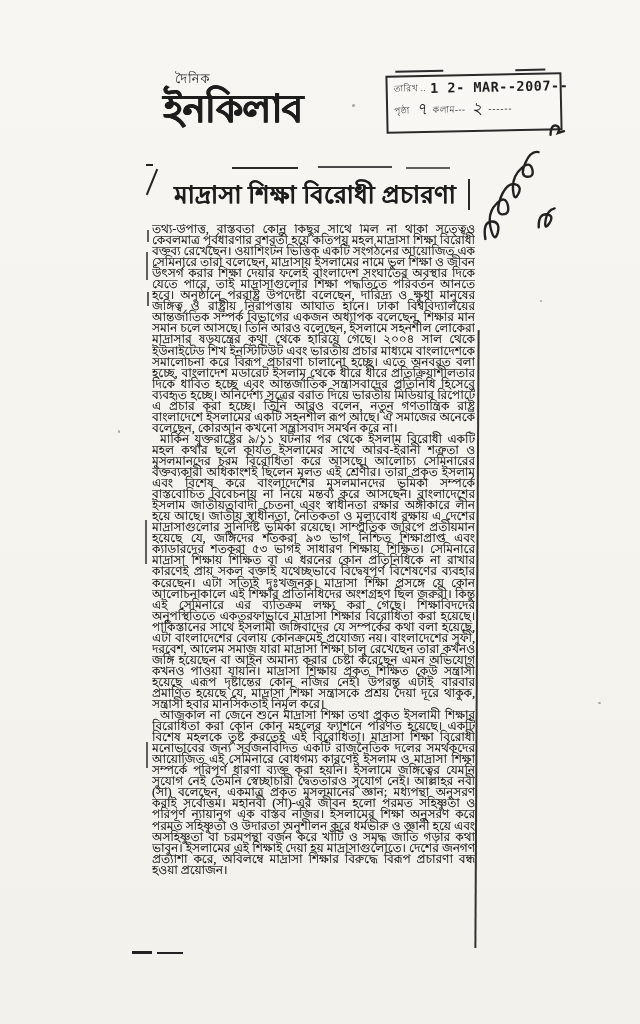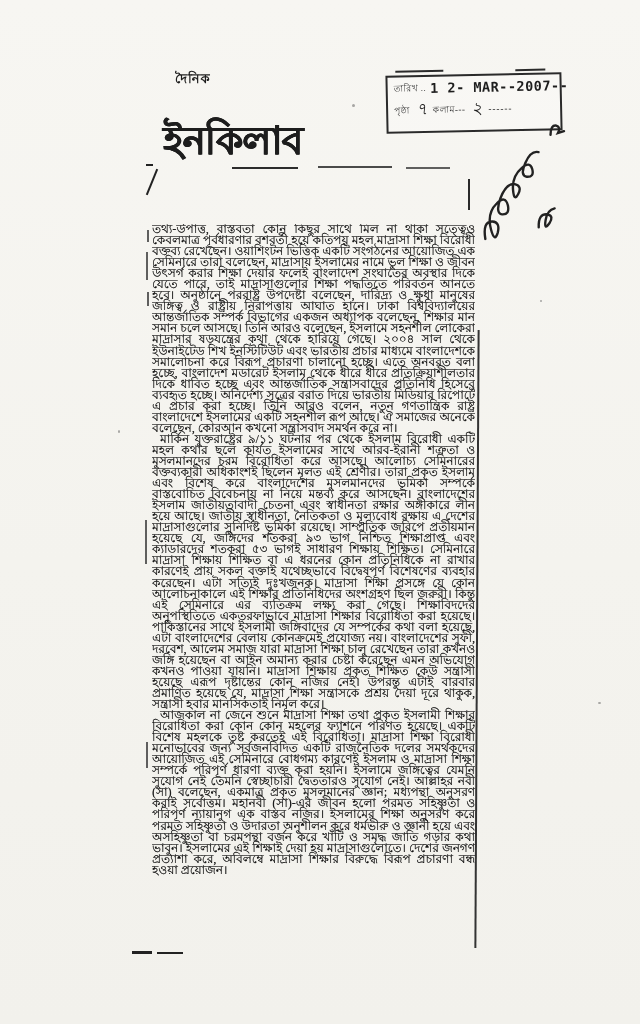--- a/index.html
+++ b/index.html
@@ -5,23 +5,23 @@
   html,body{margin:0;padding:0;}
   body{width:640px;height:1024px;overflow:hidden;background:#e9e8e3;}
   .page{
     position:relative;width:640px;height:1024px;
     background:linear-gradient(180deg,#f7f6f2 0%,#f4f3ee 55%,#f2f1ec 100%);
     font-family:"Liberation Serif","DejaVu Serif",serif;
     color:#1d1d1d;
   }
   
   .masthead{position:absolute;left:163px;top:72px;}
-  .masthead-pre{font-size:13px;font-weight:700;letter-spacing:1px;margin-left:12px;line-height:14px;}
+  .masthead-pre{font-size:13px;font-weight:400;letter-spacing:1px;margin-left:12px;line-height:14px;}
   .masthead-title{font-size:39px;font-weight:700;line-height:46px;letter-spacing:-1px;
-    text-shadow:0.7px 0 0 currentColor, 0 0.4px 0 currentColor;margin-top:32px;}
+    text-shadow:0.7px 0 0 currentColor, 0 0.4px 0 currentColor;}
   
   .stamp{
     position:absolute;left:386px;top:74px;width:176px;height:58px;
     border:2px solid #2a2a2a;transform:rotate(-1.2deg);
     padding:3px 5px 2px 6px;box-sizing:border-box;background:rgba(255,255,255,0.25);
   }
   .stamp:before{content:"";position:absolute;left:8px;top:-7px;width:48px;border-top:2px solid #2a2a2a;}
   .stamp:after{content:"";position:absolute;right:14px;top:-6px;width:30px;border-top:2px solid #2a2a2a;}
   .stamp-row{display:flex;align-items:center;white-space:nowrap;}
   .stamp .lbl{font-size:9px;color:#3a3a3a;letter-spacing:0.5px;}
@@ -86,20 +86,23 @@
     </g>
   </svg>
 
   <div class="dash-top" style="left:232px;top:167px;width:66px;"></div>
   <div class="dash-top" style="left:318px;top:166px;width:74px;opacity:.85;"></div>
   <div class="dash-top" style="left:406px;top:167px;width:44px;opacity:.75;"></div>
   <div class="slash-tick"></div>
   <div class="slash"></div>
   <div class="bracket"></div>
 
+  <div class="headline-row">
+    <span class="headline">মাদ্রাসা শিক্ষা বিরোধী প্রচারণা</span>
+  </div>
 
   <div class="article-body">
     <p>তথ্য-উপাত্ত, বাস্তবতা কোন কিছুর সাথে মিল না থাকা সত্ত্বেও কেবলমাত্র পূর্বধারণার বশবর্তী হয়ে কতিপয় মহল মাদ্রাসা শিক্ষা বিরোধী বক্তব্য রেখেছেন। ওয়াশিংটন ভিত্তিক একটি সংগঠনের আয়োজিত এক সেমিনারে তারা বলেছেন, মাদ্রাসায় ইসলামের নামে ভুল শিক্ষা ও জীবন উৎসর্গ করার শিক্ষা দেয়ার ফলেই বাংলাদেশ সংঘাতের অবস্থার দিকে যেতে পারে, তাই মাদ্রাসাগুলোর শিক্ষা পদ্ধতিতে পরিবর্তন আনতে হবে। অনুষ্ঠানে পররাষ্ট্র উপদেষ্টা বলেছেন, দারিদ্র্য ও ক্ষুধা মানুষের জঙ্গিত্ব ও রাষ্ট্রীয় নিরাপত্তায় আঘাত হানে। ঢাকা বিশ্ববিদ্যালয়ের আন্তর্জাতিক সম্পর্ক বিভাগের একজন অধ্যাপক বলেছেন, শিক্ষার মান সমান চলে আসছে। তিনি আরও বলেছেন, ইসলামে সহনশীল লোকেরা মাদ্রাসার ষড়যন্ত্রের কথা থেকে হারিয়ে গেছে। ২০০৪ সাল থেকে ইউনাইটেড শিখ ইনস্টিটিউট এবং ভারতীয় প্রচার মাধ্যমে বাংলাদেশকে সমালোচনা করে বিরূপ প্রচারণা চালানো হচ্ছে। এতে অনবরত বলা হচ্ছে, বাংলাদেশ মডারেট ইসলাম থেকে ধীরে ধীরে প্রতিক্রিয়াশীলতার দিকে ধাবিত হচ্ছে এবং আন্তর্জাতিক সন্ত্রাসবাদের প্রতিনিধি হিসেবে ব্যবহৃত হচ্ছে। অনির্দেশ্য সূত্রের বরাত দিয়ে ভারতীয় মিডিয়ার রিপোর্টে এ প্রচার করা হচ্ছে। তিনি আরও বলেন, নতুন গণতান্ত্রিক রাষ্ট্র বাংলাদেশে ইসলামের একটি সহনশীল রূপ আছে। ঐ সমাজের অনেকে বলেছেন, কোরআন কখনো সন্ত্রাসবাদ সমর্থন করে না।</p>
     <p>মার্কিন যুক্তরাষ্ট্রের ৯/১১ ঘটনার পর থেকে ইসলাম বিরোধী একটি মহল কথার ছলে কার্যত ইসলামের সাথে আরব-ইরানী শত্রুতা ও মুসলমানদের চরম বিরোধিতা করে আসছে। আলোচ্য সেমিনারের বক্তব্যকারী অধিকাংশই ছিলেন মূলত এই শ্রেণীর। তারা প্রকৃত ইসলাম এবং বিশেষ করে বাংলাদেশের মুসলমানদের ভূমিকা সম্পর্কে বাস্তবোচিত বিবেচনায় না নিয়ে মন্তব্য করে আসছেন। বাংলাদেশের ইসলাম জাতীয়তাবাদী চেতনা এবং স্বাধীনতা রক্ষার অঙ্গীকারে লীন হয়ে আছে। জাতীয় স্বাধীনতা, নৈতিকতা ও মূল্যবোধ রক্ষায় এ দেশের মাদ্রাসাগুলোর সুনির্দিষ্ট ভূমিকা রয়েছে। সাম্প্রতিক জরিপে প্রতীয়মান হয়েছে যে, জঙ্গিদের শতকরা ৯৩ ভাগ নিশ্চিত শিক্ষাপ্রাপ্ত এবং ক্যাডারদের শতকরা ৫৩ ভাগই সাধারণ শিক্ষায় শিক্ষিত। সেমিনারে মাদ্রাসা শিক্ষায় শিক্ষিত বা এ ধরনের কোন প্রতিনিধিকে না রাখার কারণেই প্রায় সকল বক্তাই যথেচ্ছভাবে বিদ্বেষপূর্ণ বিশেষণের ব্যবহার করেছেন। এটা সত্যিই দুঃখজনক। মাদ্রাসা শিক্ষা প্রসঙ্গে যে কোন আলোচনাকালে এই শিক্ষার প্রতিনিধিদের অংশগ্রহণ ছিল জরুরী। কিন্তু এই সেমিনারে এর ব্যতিক্রম লক্ষ্য করা গেছে। শিক্ষাবিদদের অনুপস্থিতিতে একতরফাভাবে মাদ্রাসা শিক্ষার বিরোধিতা করা হয়েছে। পাকিস্তানের সাথে ইসলামী জঙ্গিবাদের যে সম্পর্কের কথা বলা হয়েছে, এটা বাংলাদেশের বেলায় কোনক্রমেই প্রযোজ্য নয়। বাংলাদেশের সুফী, দরবেশ, আলেম সমাজ যারা মাদ্রাসা শিক্ষা চালু রেখেছেন তারা কখনও জঙ্গি হয়েছেন বা আইন অমান্য করার চেষ্টা করেছেন এমন অভিযোগ কখনও পাওয়া যায়নি। মাদ্রাসা শিক্ষায় প্রকৃত শিক্ষিত কেউ সন্ত্রাসী হয়েছে এরূপ দৃষ্টান্তের কোন নজির নেই। উপরন্তু এটাই বারবার প্রমাণিত হয়েছে যে, মাদ্রাসা শিক্ষা সন্ত্রাসকে প্রশ্রয় দেয়া দূরে থাকুক, সন্ত্রাসী হবার মানসিকতাই নির্মূল করে।</p>
     <p>আজকাল না জেনে শুনে মাদ্রাসা শিক্ষা তথা প্রকৃত ইসলামী শিক্ষার বিরোধিতা করা কোন কোন মহলের ফ্যাশনে পরিণত হয়েছে। একটি বিশেষ মহলকে তুষ্ট করতেই এই বিরোধিতা। মাদ্রাসা শিক্ষা বিরোধী মনোভাবের জন্য সর্বজনবিদিত একটি রাজনৈতিক দলের সমর্থকদের আয়োজিত এই সেমিনারে বোধগম্য কারণেই ইসলাম ও মাদ্রাসা শিক্ষা সম্পর্কে পরিপূর্ণ ধারণা ব্যক্ত করা হয়নি। ইসলামে জঙ্গিত্বের যেমনি সুযোগ নেই তেমনি স্বেচ্ছাচারী দ্বৈততারও সুযোগ নেই। আল্লাহর নবী (সা) বলেছেন, একমাত্র প্রকৃত মুসলমানের জ্ঞান; মধ্যপন্থা অনুসরণ করাই সর্বোত্তম। মহানবী (সা)-এর জীবন হলো পরমত সহিষ্ণুতা ও পরিপূর্ণ ন্যায়ানুগ এক বাস্তব নজির। ইসলামের শিক্ষা অনুসরণ করে পরমত সহিষ্ণুতা ও উদারতা অনুশীলন করে ধর্মভীরু ও জ্ঞানী হয়ে এবং অসহিষ্ণুতা বা চরমপন্থা বর্জন করে খাঁটি ও সমৃদ্ধ জাতি গড়ার কথা ভাবুন। ইসলামের এই শিক্ষাই দেয়া হয় মাদ্রাসাগুলোতে। দেশের জনগণ প্রত্যাশা করে, অবিলম্বে মাদ্রাসা শিক্ষার বিরুদ্ধে বিরূপ প্রচারণা বন্ধ হওয়া প্রয়োজন।</p>
   </div>
 
   <div class="vrule" style="left:476px;top:330px;height:618px;transform:rotate(0.3deg);"></div>
   <div class="frag" style="left:147px;top:230px;height:12px;"></div>
   <div class="frag" style="left:146px;top:252px;height:28px;"></div>

